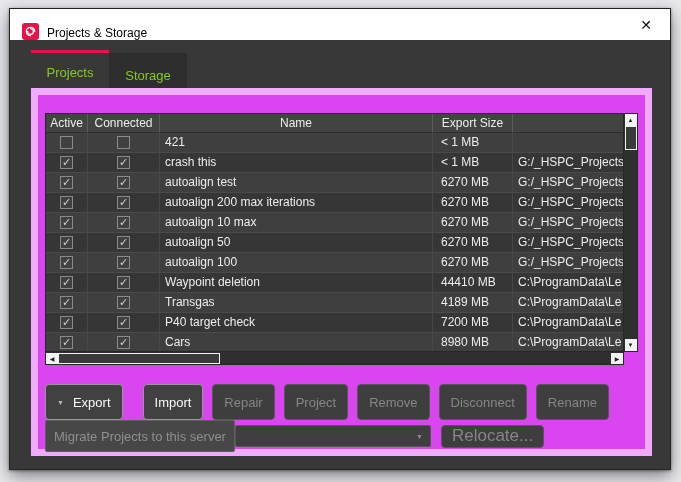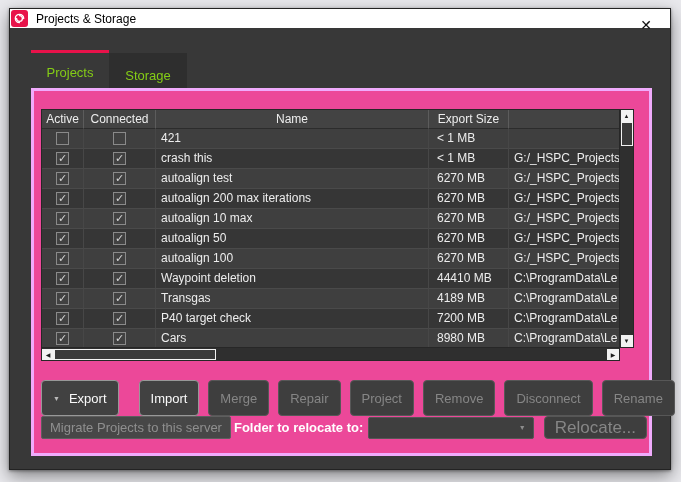--- a/index.html
+++ b/index.html
@@ -11,43 +11,43 @@
     overflow: hidden;
   }
   .dialog {
     position: absolute; left: 9px; top: 8px; width: 662px; height: 462px;
     background: #383838;
     border: 1px solid #232323;
     box-shadow: 0 6px 16px rgba(0,0,0,.45), 0 1px 3px rgba(0,0,0,.4);
   }
   
   .titlebar {
-    height: 19px; background: #ffffff; display: flex; align-items: center;
-    padding: 0 12px 0 1px; position: relative;
+    height: 31px; background: #ffffff; display: flex; align-items: flex-end;
+    padding: 0 12px 0 12px; position: relative;
   }
   .app-icon { width: 17px; height: 17px; margin-right: 8px; flex: 0 0 auto; }
   .title-text { font-size: 12px; color: #000; }
   .close-btn {
     position: absolute; right: 14px; top: 6px; width: 20px; height: 20px;
     display: flex; align-items: center; justify-content: center;
     font-size: 14px; color: #111; cursor: default;
   }
   
   .tabs { position: absolute; left: 21px; top: 41px; display: flex; height: 39px; }
   .tab { position: relative; width: 78px; text-align: center; color: #84cc16; font-size: 13px; }
   .tab .tab-label { display: block; padding-top: 15px; }
   .tab.active { background: #383838; }
   .tab.active .tab-accent {
     position: absolute; top: 0; left: 0; right: 0; height: 3px; background: #e8124a;
   }
   .tab.inactive { background: #2e2e2e; margin-top: 3px; }
   
   .frame {
     position: absolute; left: 21px; top: 79px; width: 621px; height: 368px;
-    border: 3px solid #f0abfc; background: #ec4899;
+    border: 7px solid #f0abfc; background: #d946ef;
   }
   
   .table-wrap {
     position: absolute; left: 7px; top: 18px;
     display: grid; grid-template-columns: 579px 14px; grid-template-rows: 239px 13px;
   }
   .table-main {
     border: 1px solid #272727; overflow: hidden; background: #383838;
     font-size: 12px; color: #ededed;
   }
@@ -101,21 +101,21 @@
   .btn.enabled { background: #414141; border: 1px solid #989898; color: #fafafa; }
   .btn.disabled { background: #3e3e3e; border: 1px solid #575757; color: #868686; }
   .btn .menu-arrow { font-size: 7px; color: #b9b9b9; margin-right: 9px; }
   .btn.export { margin-right: 11px; }
   
   .relocate-row {
     position: absolute; left: 7px; top: 325px; width: 606px;
     display: flex; align-items: center;
   }
   .migrate-btn {
-    height: 23px; background: #474747; border: 1px solid #5e5e5e; color: #8f8f8f;
+    height: 32px; background: #474747; border: 1px solid #5e5e5e; color: #8f8f8f;
     font-size: 13px; padding: 0 8px; display: inline-flex; align-items: center;
     border-radius: 2px; white-space: nowrap;
   }
   .folder-label { color: #ffffff; font-size: 13px; font-weight: bold; margin: 0 5px 0 3px; white-space: nowrap; }
   .combo {
     width: 196px; height: 22px; background: #3f3f3f; border: 1px solid #565656;
     border-radius: 2px; display: flex; align-items: center; justify-content: flex-end;
     padding: 0 7px; color: #cfcfcf; font-size: 12px;
   }
   .combo .combo-arrow { font-size: 7px; color: #8c8c8c; }
@@ -348,42 +348,38 @@
 
     <div class="btn-row" id="btn-row">
         <div class="btn enabled export">
           <span class="menu-arrow">▼</span>
           <span>Export</span>
         </div>
         <div class="btn enabled">
           <span>Import</span>
         </div>
         <div class="btn disabled">
-          <span>Merge</span>
-        </div>
-        <div class="btn disabled">
           <span>Repair</span>
         </div>
         <div class="btn disabled">
           <span>Project</span>
         </div>
         <div class="btn disabled">
           <span>Remove</span>
         </div>
         <div class="btn disabled">
           <span>Disconnect</span>
         </div>
         <div class="btn disabled">
           <span>Rename</span>
         </div>
       </div>
 
     <div class="relocate-row">
       <div class="migrate-btn">Migrate Projects to this server</div>
-      <span class="folder-label">Folder to relocate to:</span>
       <div class="combo">
         <span class="combo-value"></span>
         <span class="combo-arrow">▼</span>
       </div>
       <div class="relocate-btn">Relocate...</div>
     </div>
 
   </div>
 </div>
 

